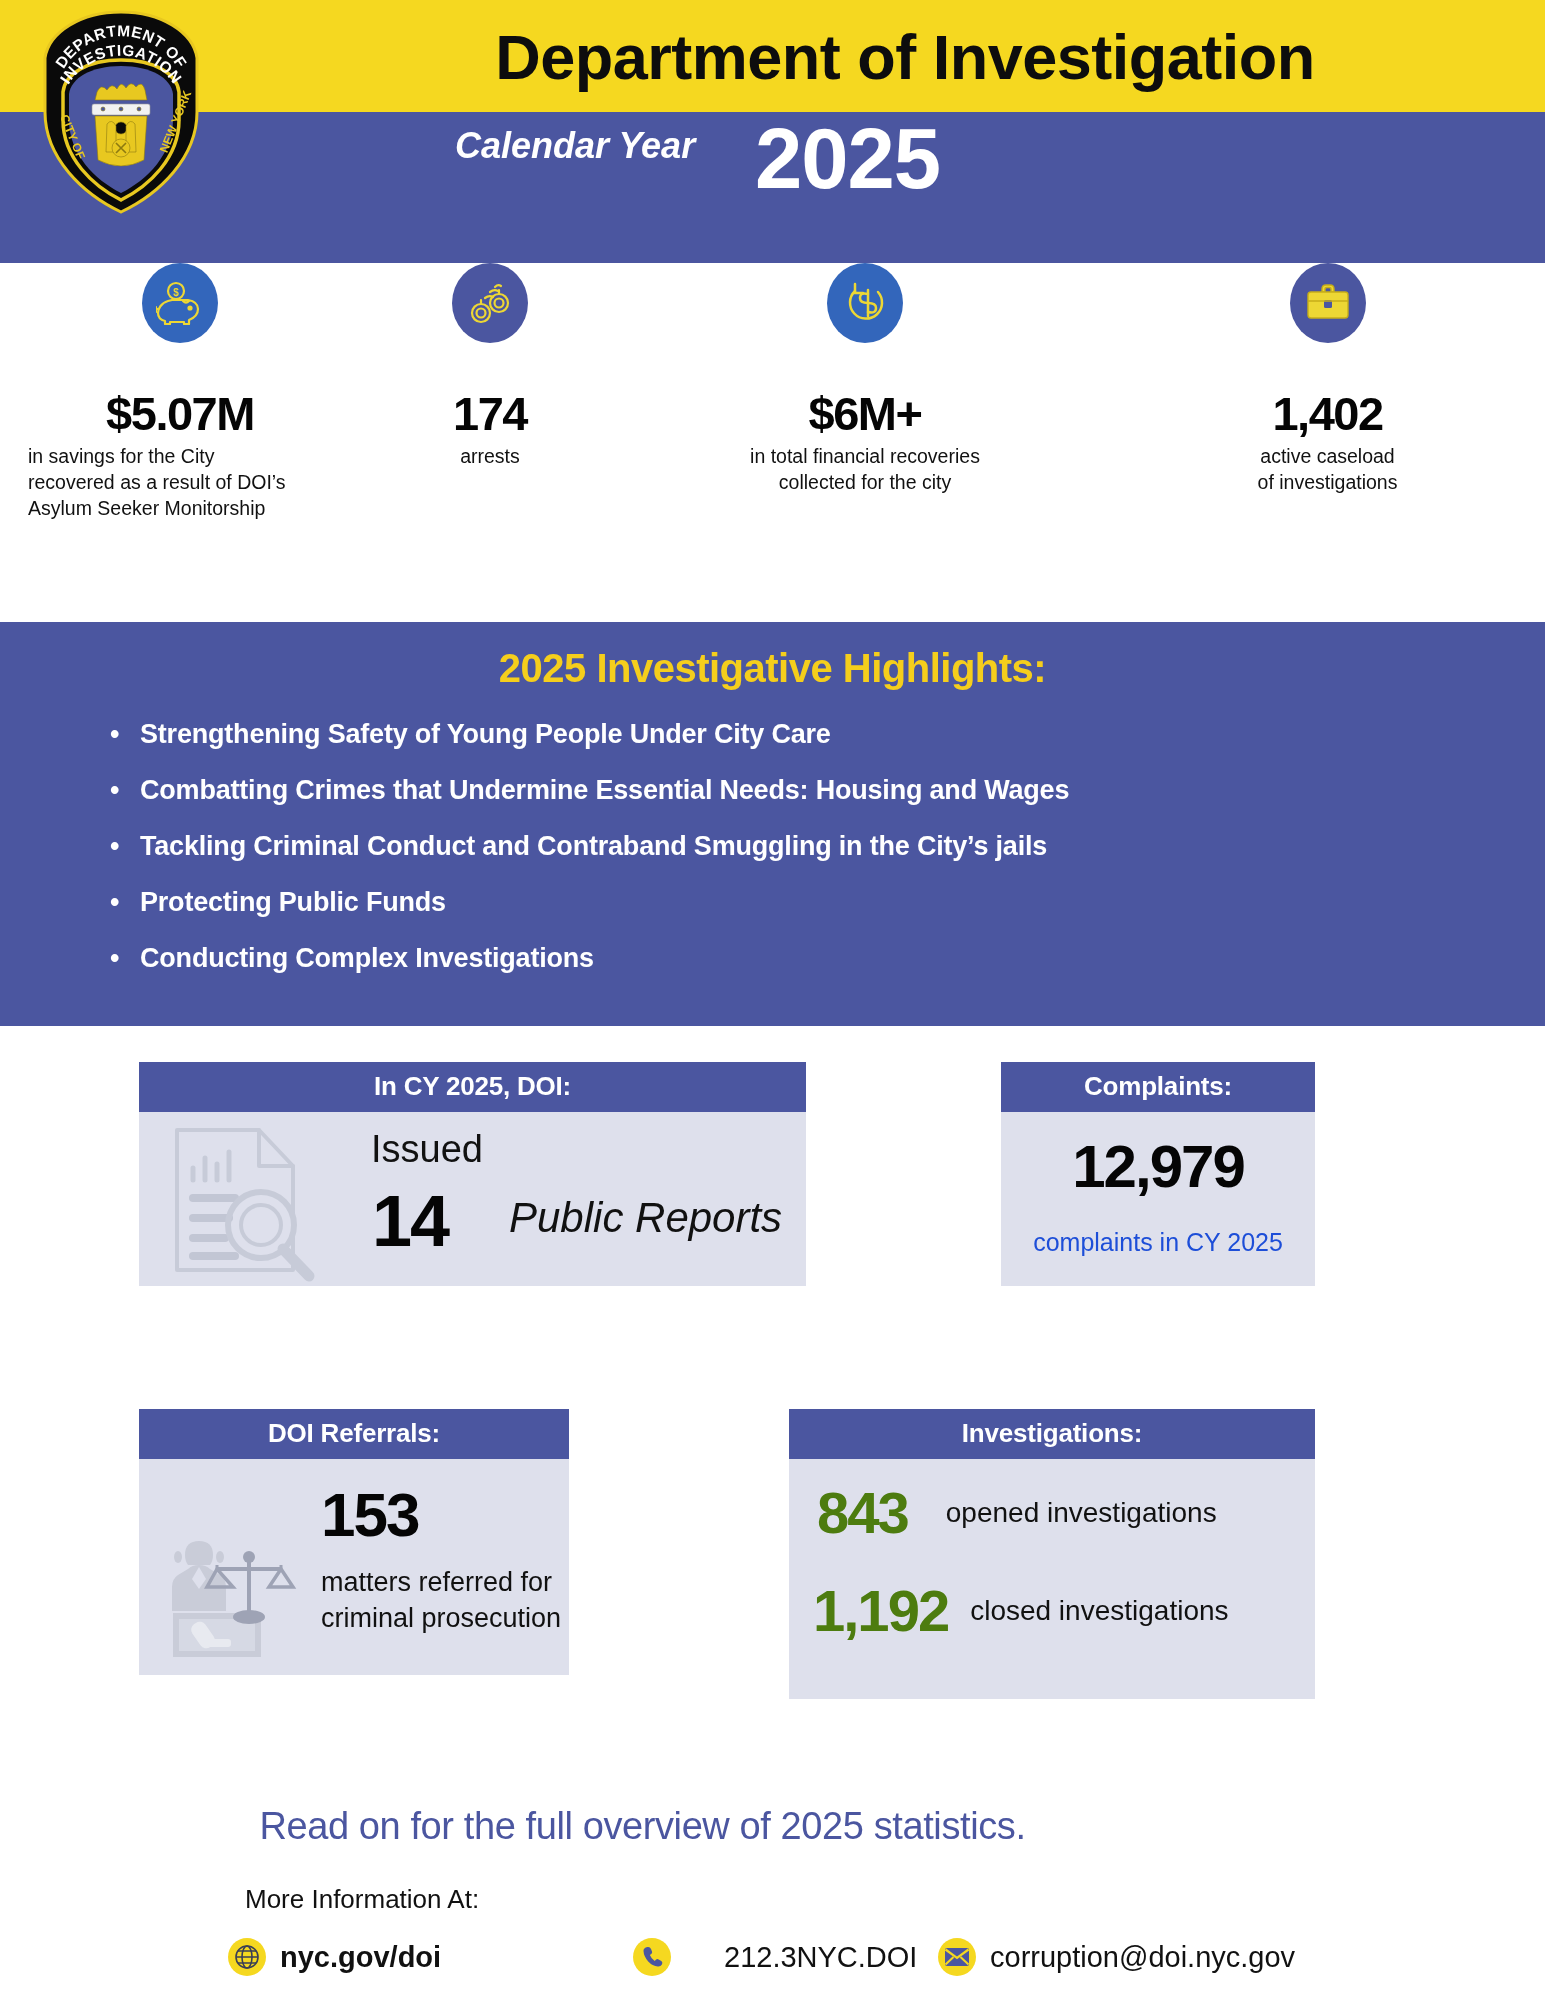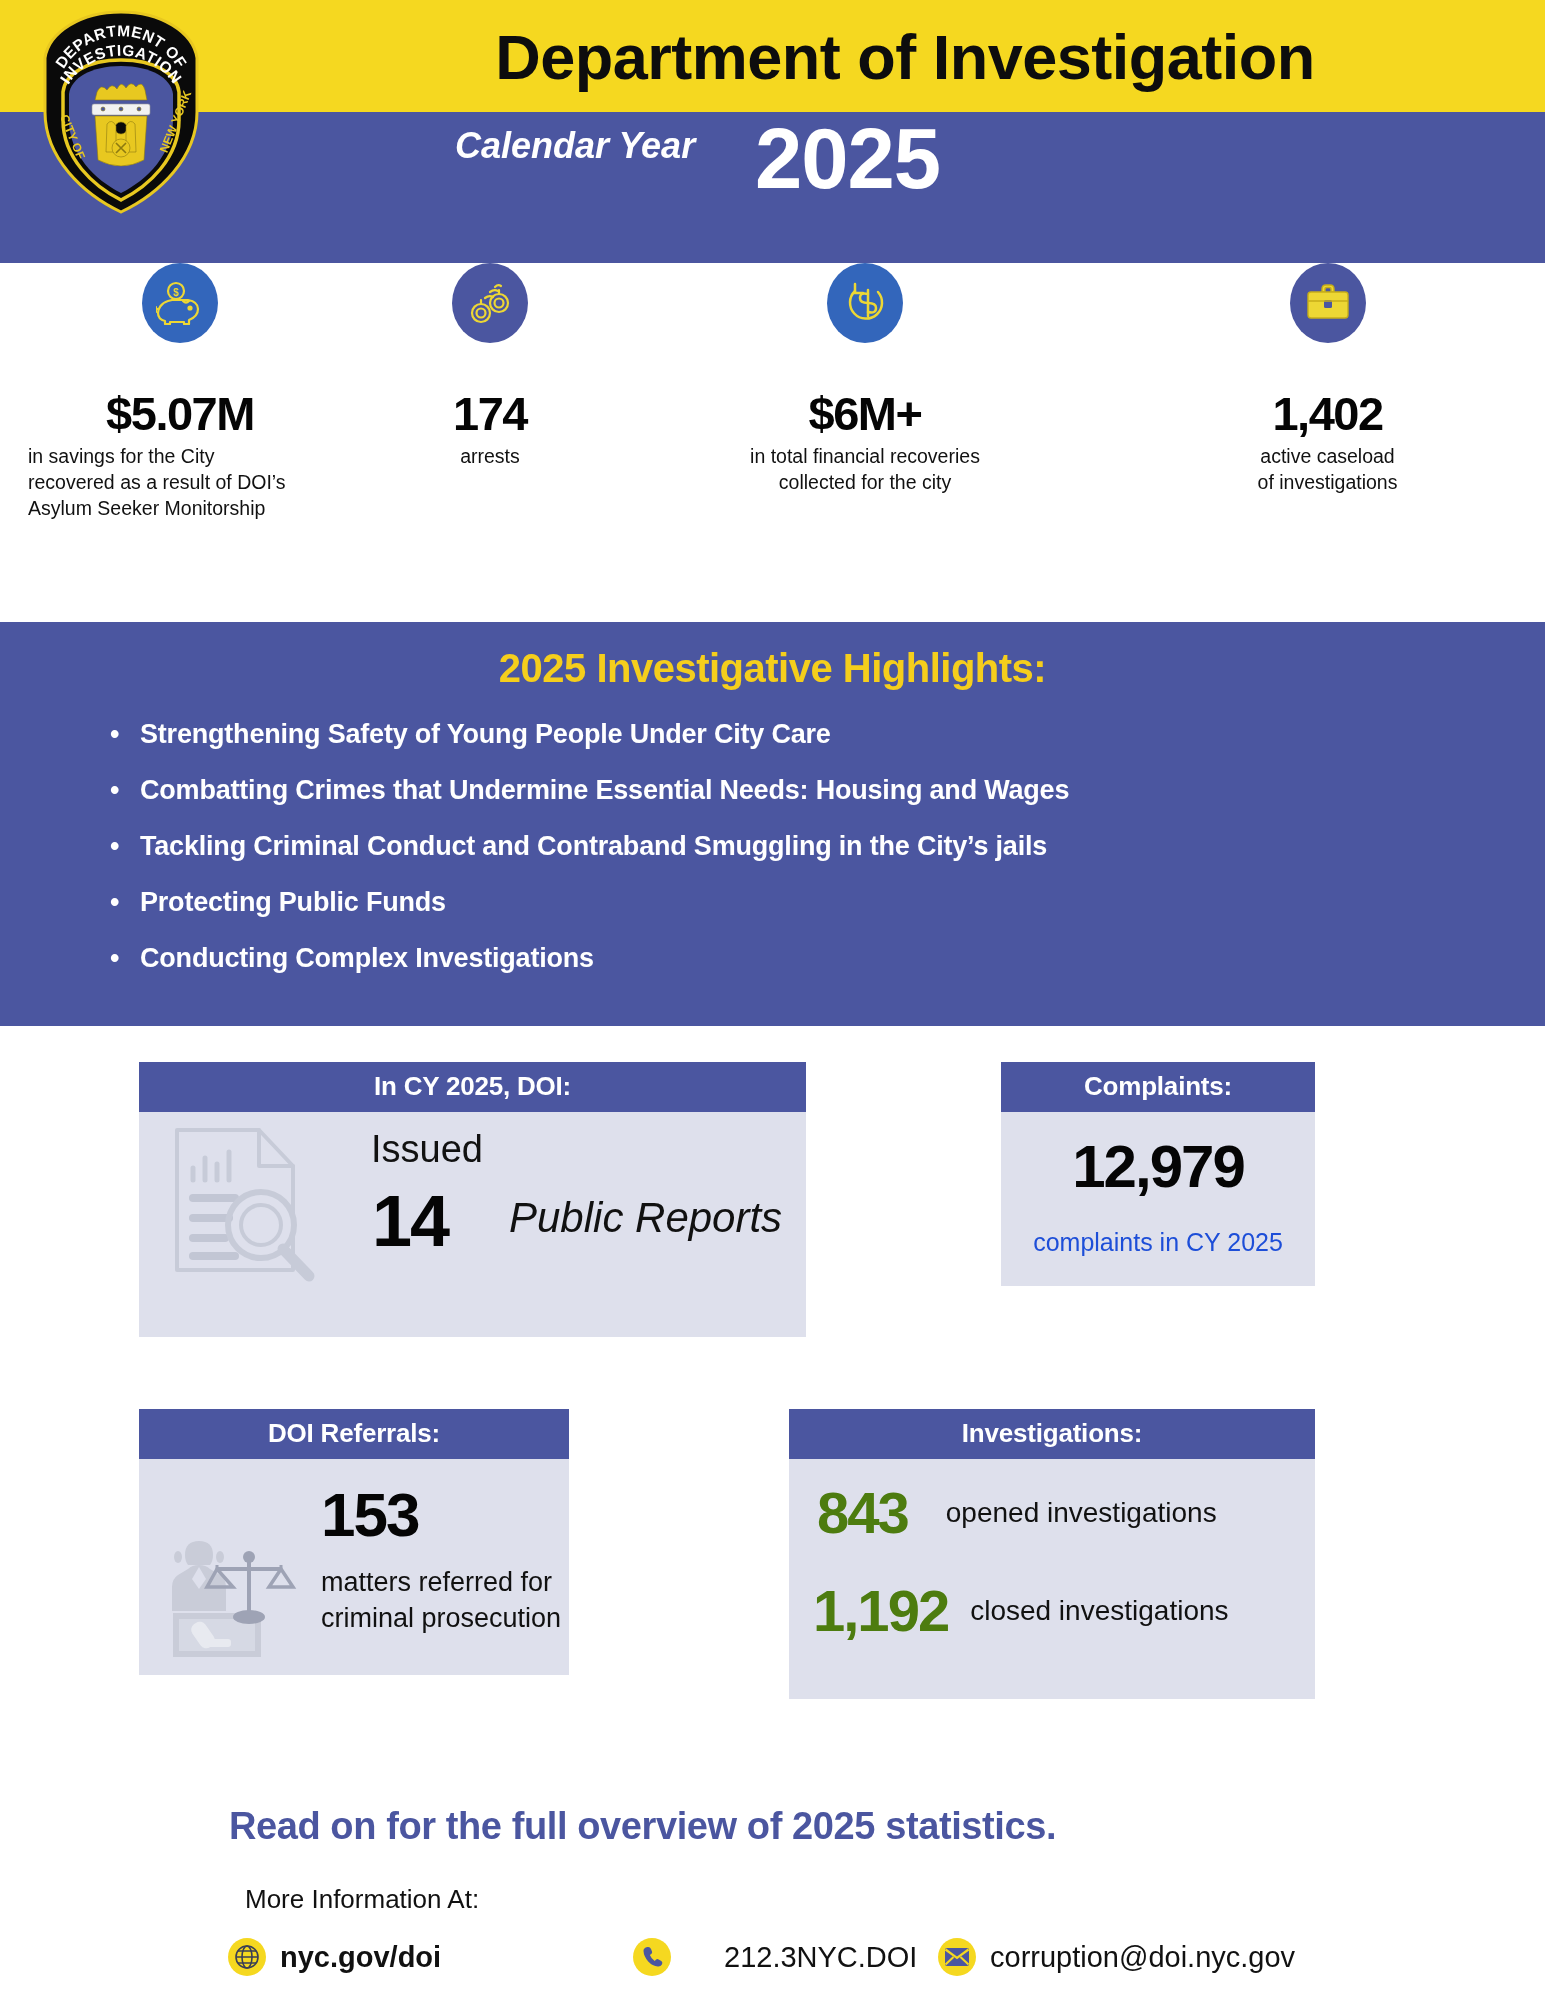--- a/index.html
+++ b/index.html
@@ -93,21 +93,21 @@
   
   .card{ position:absolute; }
   .card-head{
     background:#4B56A0; color:#fff; text-align:center;
     font-size:26px; font-weight:bold; padding:9px 0 10px 0; letter-spacing:-0.2px;
   }
   .card-body{ background:#DEE0EC; }
 
   
   .card-cy{ left:139px; top:1062px; width:667px; }
-  .card-cy .card-body{ height:225px; position:relative; }
+  .card-cy .card-body{ height:174px; position:relative; }
   .cy-icon{ position:absolute; left:24px; top:10px; width:165px; height:160px; }
   .cy-issued{ position:absolute; left:232px; top:16px; font-size:38px; color:#111; }
   .cy-14{ position:absolute; left:233px; top:68px; font-size:72px; font-weight:bold; letter-spacing:-2px; color:#050505; }
   .cy-reports{ position:absolute; left:370px; top:82px; font-size:42px; color:#111;font-style:italic; }
 
   
   .card-comp{ left:1001px; top:1062px; width:314px; }
   .card-comp .card-body{ height:174px; text-align:center; padding-top:20px; }
   .comp-num{ font-size:60px; font-weight:bold; letter-spacing:-2px; color:#050505; }
   .comp-cap{ font-size:25px; color:#1d4ed8; margin-top:27px; }
@@ -126,21 +126,21 @@
   .inv-row .n{ font-size:58px; font-weight:bold; letter-spacing:-2px; color:#4d7c0f; }
   .inv-row .t{ font-size:28px; color:#111; }
   .inv-r1{ left:28px; top:20px; }
   .inv-r1 .t{ margin-left:38px; }
   .inv-r2{ left:24px; top:118px; }
   .inv-r2 .t{ margin-left:22px; }
 
   
   .readon{
     position:absolute; left:0; top:1805px; width:1285px; text-align:center;
-    font-size:38px; font-weight:bold; color:#4B56A0; letter-spacing:-0.4px;
+    font-size:38px; font-weight:normal; color:#4B56A0; letter-spacing:-0.4px;
   }
   .moreinfo{
     position:absolute; left:245px; top:1884px; font-size:26px; color:#111;
   }
   .contact{
     position:absolute; top:1938px; display:flex; align-items:center;
   }
   .contact .cico{
     width:38px; height:38px; border-radius:50%; background:#F5D820;
     display:flex; align-items:center; justify-content:center; margin-right:14px;

